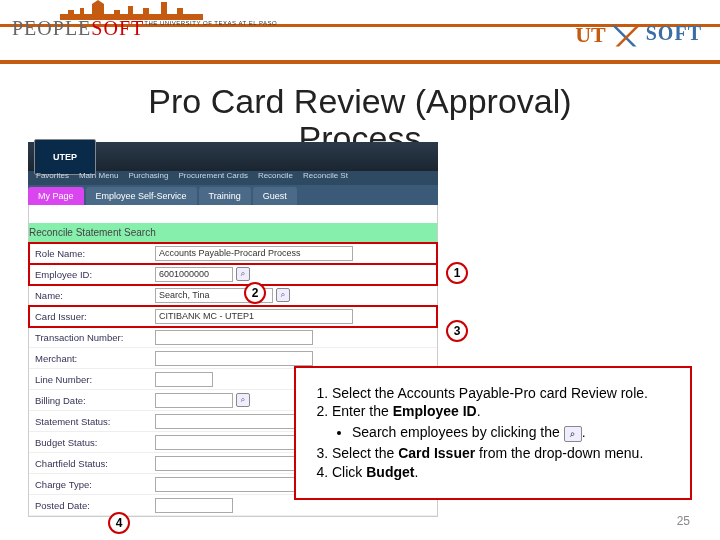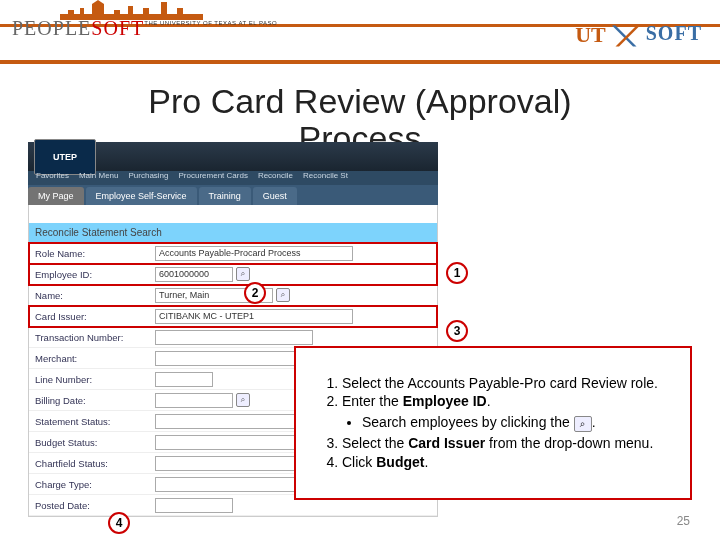--- a/index.html
+++ b/index.html
@@ -15,31 +15,31 @@
 .logo-right .ut{color:#c55a11;font-weight:700;font-size:22px;font-family:Georgia,serif}
 .logo-right .xicon{width:28px;height:28px}
 .logo-right .share{color:#3a6ea5;font-weight:700;font-size:20px;font-family:Georgia,serif;letter-spacing:1px}
 .slide-title{text-align:center;font-size:34px;color:#222;margin-top:19px;line-height:1.1;font-family:"Segoe UI",Arial,sans-serif}
 .screenshot{position:absolute;left:28px;top:142px;width:410px;background:#fff;font-size:10px;color:#333}
 .ss-top{height:29px;background:linear-gradient(#2b3a4a,#1a2530);display:flex;align-items:center;padding-left:6px}
 .utep-badge{width:60px;height:34px;background:#0a2a4a;border:1px solid #888;display:flex;align-items:center;justify-content:center;color:#fff;font-weight:700;font-size:9px;border-radius:2px}
 .ss-breadcrumb{height:14px;background:#2e4a63;color:#c9d6e2;font-size:8px;display:flex;gap:10px;padding-left:8px}
 .ss-tabs{height:20px;background:#3a5a78;display:flex;align-items:flex-end}
 .ss-tab{height:18px;padding:0 10px;font-size:9px;color:#fff;display:flex;align-items:center;background:#4a6a88;margin-right:2px;border-top-left-radius:3px;border-top-right-radius:3px}
-.ss-tab.a{background:#737373}
+.ss-tab.a{background:#d946ef}
 .ss-body{background:#fff;border:1px solid #ccc;border-top:none}
-.ss-section-title{background:#7dd3fc;padding:4px 6px;font-size:10px;color:#444;border-bottom:1px solid #ccc}
+.ss-section-title{background:#86efac;padding:4px 0;font-size:10px;color:#444;border-bottom:1px solid #ccc}
 .ss-row{display:flex;align-items:center;height:20px;padding:0 6px;border-bottom:1px solid #eee}
 .ss-label{width:120px;color:#335;font-size:9.5px}
 .ss-input{flex:0 0 150px;height:13px;border:1px solid #aaa;background:#fff;font-size:9px;padding:0 3px;display:flex;align-items:center;color:#333}
 .ss-lookup{width:12px;height:12px;margin-left:3px;display:inline-flex;align-items:center;justify-content:center;border:1px solid #888;background:#eef;font-size:8px;border-radius:2px}
 .ss-row.hl{outline:2px solid #c00;outline-offset:-1px}
 .callout{position:absolute;width:18px;height:18px;border:2.5px solid #c00;border-radius:50%;background:#fff;color:#000;font-size:12px;font-weight:700;display:flex;align-items:center;justify-content:center;z-index:5}
 .instruction-box{position:absolute;right:28px;bottom:40px;width:370px;border:2px solid #c00;background:#fff;padding:10px 14px 10px 10px;font-size:14px;line-height:1.35;color:#000}
-.instruction-box ol{margin:16px;padding-left:20px}
+.instruction-box ol{margin:6px;padding-left:20px}
 .instruction-box ul{margin:2px 0;padding-left:20px;list-style:disc}
 .mag-inline{display:inline-flex;width:16px;height:14px;border:1px solid #888;background:#eef;align-items:center;justify-content:center;font-size:10px;vertical-align:middle;border-radius:2px}
 .page-num{position:absolute;right:30px;bottom:12px;font-size:12px;color:#888}
 </style>
 </head>
 <body>
 
 <div class="header-bar">
   <div class="silhouette">
     <svg width="300" height="26" viewBox="0 0 300 26">
@@ -92,21 +92,21 @@
       <div class="ss-label">Role Name:</div>
       <div class="ss-input" style="flex-basis:190px">Accounts Payable-Procard Process</div>
     </div>
     <div class="ss-row hl">
       <div class="ss-label">Employee ID:</div>
       <div class="ss-input" style="flex-basis:70px">6001000000</div>
       <span class="ss-lookup">⌕</span>
     </div>
     <div class="ss-row">
       <div class="ss-label">Name:</div>
-      <div class="ss-input" style="flex-basis:110px">Turner, Main</div>
+      <div class="ss-input" style="flex-basis:110px">Search, Tina</div>
       <span class="ss-lookup">⌕</span>
     </div>
     <div class="ss-row hl">
       <div class="ss-label">Card Issuer:</div>
       <div class="ss-input" style="flex-basis:190px">CITIBANK MC - UTEP1</div>
     </div>
     <div class="ss-row">
       <div class="ss-label">Transaction Number:</div>
       <div class="ss-input"></div>
     </div>

